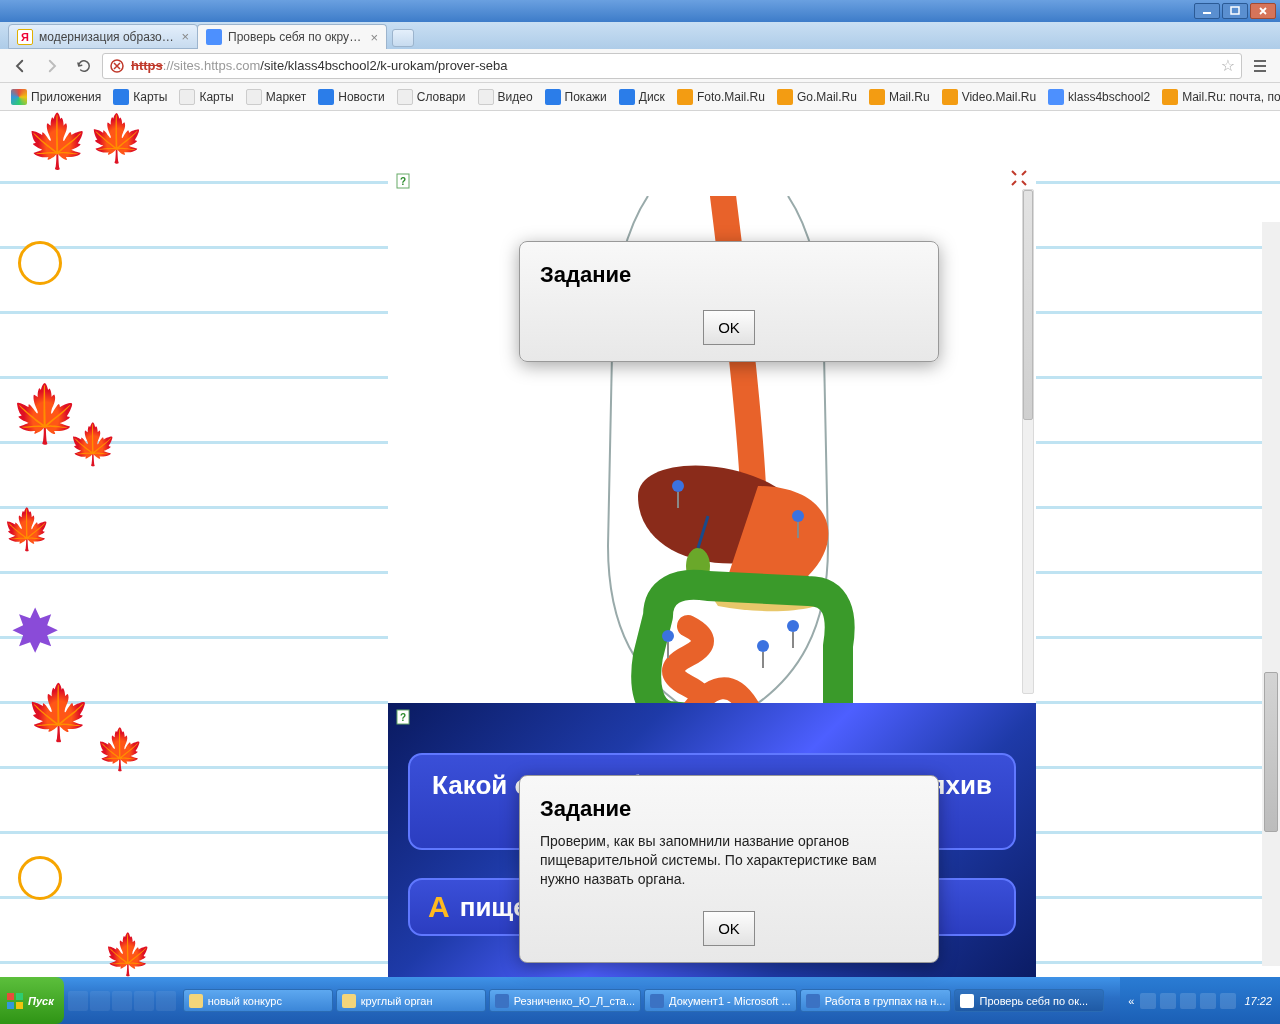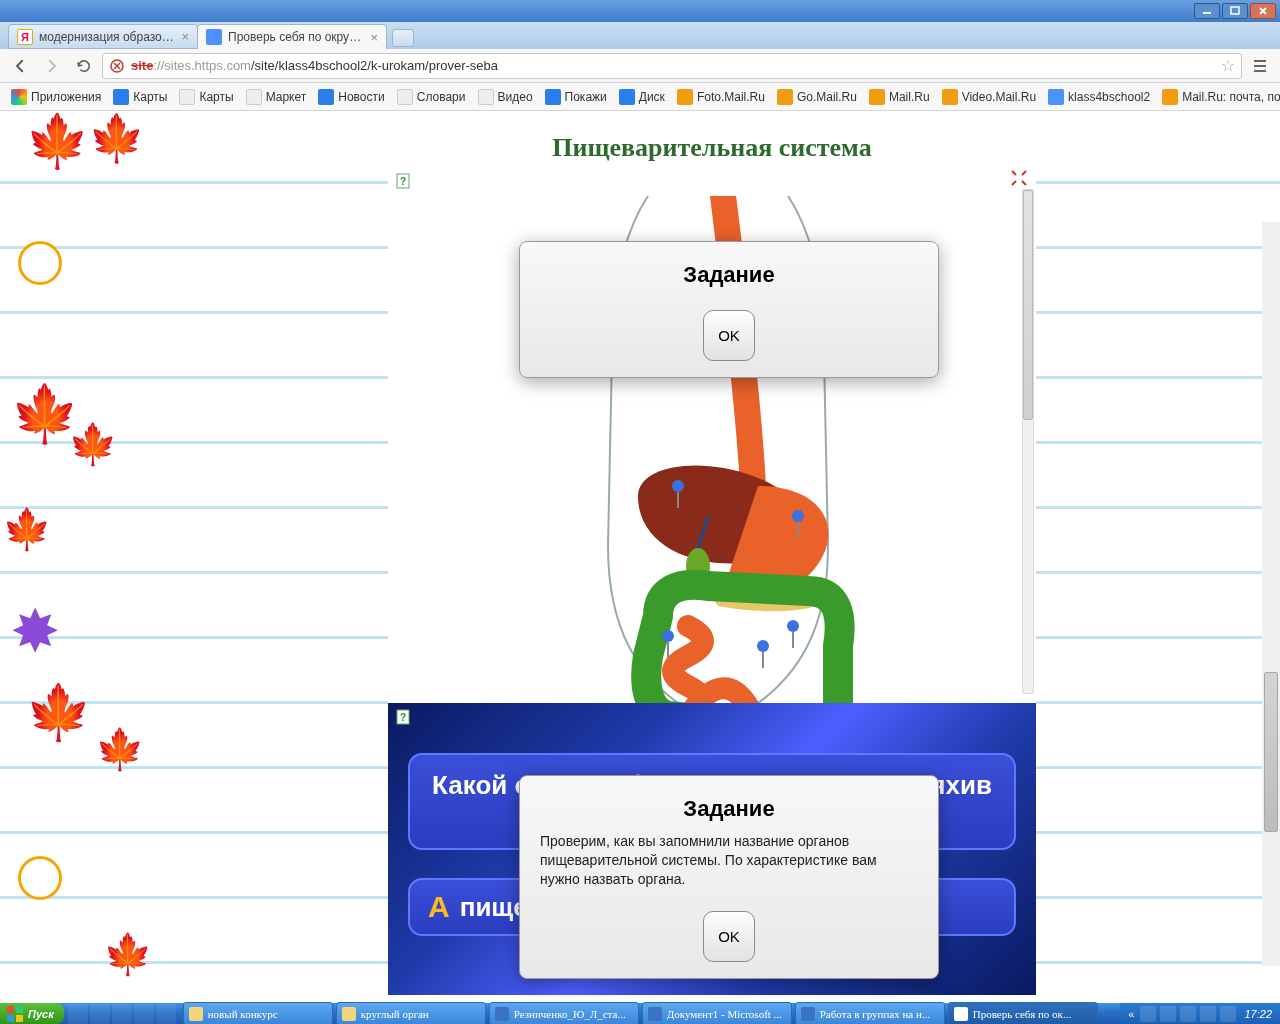--- a/index.html
+++ b/index.html
@@ -56,40 +56,40 @@
 .anat{position:absolute;left:120px;top:85px;width:420px;height:540px;}
 
 .quiz-panel{position:absolute;left:0;top:592px;right:0;height:292px;background:linear-gradient(135deg,#0a1a60 0%,#1e3aa8 30%,#4d5fff 50%,#1e3aa8 70%,#0a1a60 100%);overflow:hidden;}
 .quiz-q{margin:50px 20px 0;background:linear-gradient(#3a4fd8,#2b3dc0);border:2px solid #6078ff;border-radius:14px;padding:14px 18px;color:#fff;font-size:26px;font-weight:bold;font-family:Arial;text-align:center;line-height:1.25;}
 .quiz-a{margin:28px 20px 0;background:linear-gradient(#3a4fd8,#2b3dc0);border:2px solid #6078ff;border-radius:14px;padding:10px 18px;color:#fff;font-size:26px;font-weight:bold;display:flex;align-items:center;}
 .quiz-a .letter{color:#ffba1f;margin-right:10px;font-size:30px;}
 .help-icon2{position:absolute;left:8px;top:598px;width:18px;height:18px;z-index:3;}
 
 
 .modal{position:absolute;width:420px;background:linear-gradient(#f8f8f8,#e8e8e8);border:1px solid #999;border-radius:8px;box-shadow:0 4px 18px rgba(0,0,0,.35);padding:20px 20px 16px;z-index:50;}
-.modal h2{font-size:22px;font-weight:bold;text-align:center;margin-bottom:10px;}
+.modal h2{font-size:22px;font-weight:bold;margin-bottom:10px;}
 .modal p{font-size:14px;color:#222;line-height:1.35;}
 .modal .btn-row{text-align:center;margin-top:22px;}
-.modal button{font-size:15px;padding:16px 14px;background:linear-gradient(#fdfdfd,#e2e2e2);border:1px solid #8a8a8a;border-radius:10px;cursor:pointer;}
+.modal button{font-size:15px;padding:8px 14px;background:linear-gradient(#fdfdfd,#e2e2e2);border:1px solid #8a8a8a;border-radius:0;cursor:pointer;}
 .m1{left:519px; top:241px;}
 .m2{left:519px; top:775px;}
 
 .page-scroll{position:absolute;right:0;top:111px;width:18px;bottom:29px;background:#f0f0f0;}
 .page-scroll .pthumb{position:absolute;left:2px;top:450px;width:14px;height:160px;background:linear-gradient(#d4d4d4,#bcbcbc);border:1px solid #a7a7a7;border-radius:2px;}
 
 
-.taskbar{position:absolute;left:0;right:0;bottom:0;height:21px;background:linear-gradient(#3f93e8,#2a6fc5 45%,#1d5bb0);display:flex;align-items:center;font-size:11px;color:#fff;border-radius:11px;}
+.taskbar{position:absolute;left:0;right:0;bottom:0;height:47px;background:linear-gradient(#3f93e8,#2a6fc5 45%,#1d5bb0);display:flex;align-items:center;font-size:11px;color:#fff;border-radius:11px;}
 .start{height:100%;padding:0 10px 0 6px;background:linear-gradient(#5cbf3c,#2f9415);display:flex;align-items:center;font-weight:bold;font-style:italic;border-radius:0 8px 8px 0; cursor:pointer;}
 .start .logo{width:18px;height:18px;margin-right:4px;}
 .ql{display:flex;align-items:center;padding:0 4px;gap:2px;}
 .ql .q{width:20px;height:20px;background:rgba(255,255,255,.08);border-radius:2px;cursor:pointer;}
 .tbtn{height:23px;min-width:150px;max-width:155px;background:linear-gradient(#5da8f0,#3b86d8);border:1px solid #2a6bb3;border-radius:3px;margin-left:3px;display:flex;align-items:center;padding:0 5px;font-size:11px;color:#fff;cursor:pointer;overflow:hidden;}
 .tbtn.active{background:linear-gradient(#2f72c0,#1f5aa5);}
 .tbtn .tico{width:14px;height:14px;margin-right:5px;flex-shrink:0;background:#fff;border-radius:2px;}
-.tbtn .tlbl{overflow:hidden;white-space:nowrap;text-overflow:ellipsis;font-family:Liberation Serif, serif;}
+.tbtn .tlbl{overflow:hidden;white-space:nowrap;text-overflow:ellipsis;}
 .tray{margin-left:auto;height:100%;background:linear-gradient(#2a7cd4,#1b5fb5);display:flex;align-items:center;padding:0 8px;gap:4px;}
 .tray .ti{width:16px;height:16px;background:rgba(255,255,255,.15);border-radius:2px;}
 .clock{font-size:11px;color:#fff;margin-left:4px;font-style:italic;}
 .smiley{width:44px;height:44px;border:3px solid #f6a500;border-radius:50%;background:#fff;}
 </style>
 </head>
 <body>
 
 <div class="titlebar">
   <div class="win-btn">
@@ -138,21 +138,21 @@
       <svg viewBox="0 0 24 24">
         <path d="M5 12a7 7 0 1 1 2.5 5.4M5 12l-1-4m1 4l4-1" stroke="#5a5a5a" stroke-width="2" fill="none" stroke-linecap="round"></path>
       </svg>
     </div>
   <div class="omnibox">
     <svg class="sec" viewBox="0 0 16 16">
         <circle cx="8" cy="8" r="6" fill="none" stroke="#c0392b" stroke-width="1.5"></circle>
         <path d="M5 5l6 6M11 5l-6 6" stroke="#c0392b" stroke-width="1.5"></path>
       </svg>
     <span class="url">
-      <span class="strike">site</span><span class="host">://sites.https.com</span><span>/site/klass4bschool2/k-urokam/prover-seba</span>
+      <span class="strike">https</span><span class="host">://sites.https.com</span><span>/site/klass4bschool2/k-urokam/prover-seba</span>
     </span>
     <span class="star">☆</span>
   </div>
   <div class="menu-btn">
       <svg viewBox="0 0 18 18" width="18" height="18">
         <path d="M3 4h12M3 9h12M3 14h12" stroke="#666" stroke-width="2"></path>
       </svg>
     </div>
 </div>
 
@@ -244,21 +244,20 @@
   <div class="decor" style="left:88px;top:0;color:#f6a500;font-size:46px">🍁</div>
   <div class="decor" style="left:10px;top:270px;color:#f6a500;font-size:56px">🍁</div>
   <div class="decor" style="left:68px;top:310px;color:#bca21a;font-size:40px">🍁</div>
   <div class="decor" style="left:2px;top:395px;color:#f6a500;font-size:40px">🍁</div>
   <div class="decor" style="left:10px;top:485px;color:#8a4bd8;font-size:60px">✸</div>
   <div class="decor" style="left:25px;top:570px;color:#e67817;font-size:54px">🍁</div>
   <div class="decor" style="left:95px;top:615px;color:#e67817;font-size:40px">🍁</div>
   <div class="decor" style="left:103px;top:820px;color:#bca21a;font-size:40px">🍁</div>
 
   <div class="content-col">
-    <h1 class="page-title">Пищеварительная система</h1>
     <svg class="help-icon" viewBox="0 0 18 18">
         <rect x="1" y="1" width="12" height="14" fill="#fff" stroke="#6a6"></rect>
         <text x="7" y="12" font-size="10" text-anchor="middle" fill="#2a8a2a" font-weight="bold">?</text>
       </svg>
     <svg class="fs-icon" viewBox="0 0 18 18">
         <path d="M2 2l4 4M16 2l-4 4M2 16l4-4M16 16l-4-4" stroke="#c0392b" stroke-width="2"></path>
       </svg>
 
     <div class="inner-scroll">
       <div class="track"></div>

